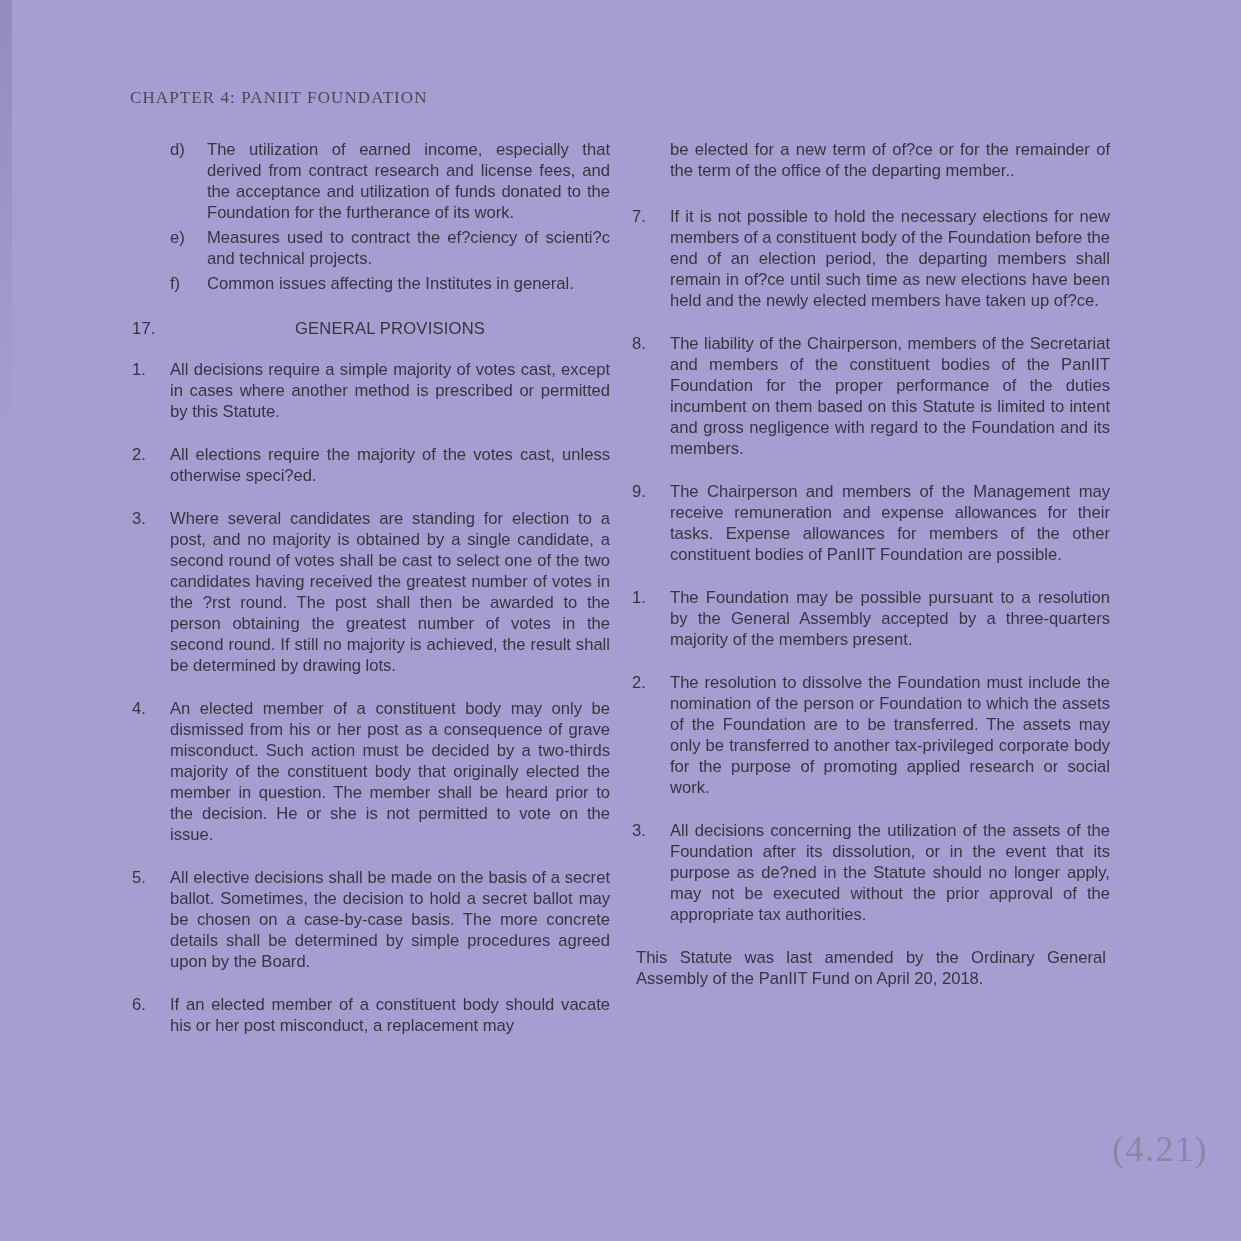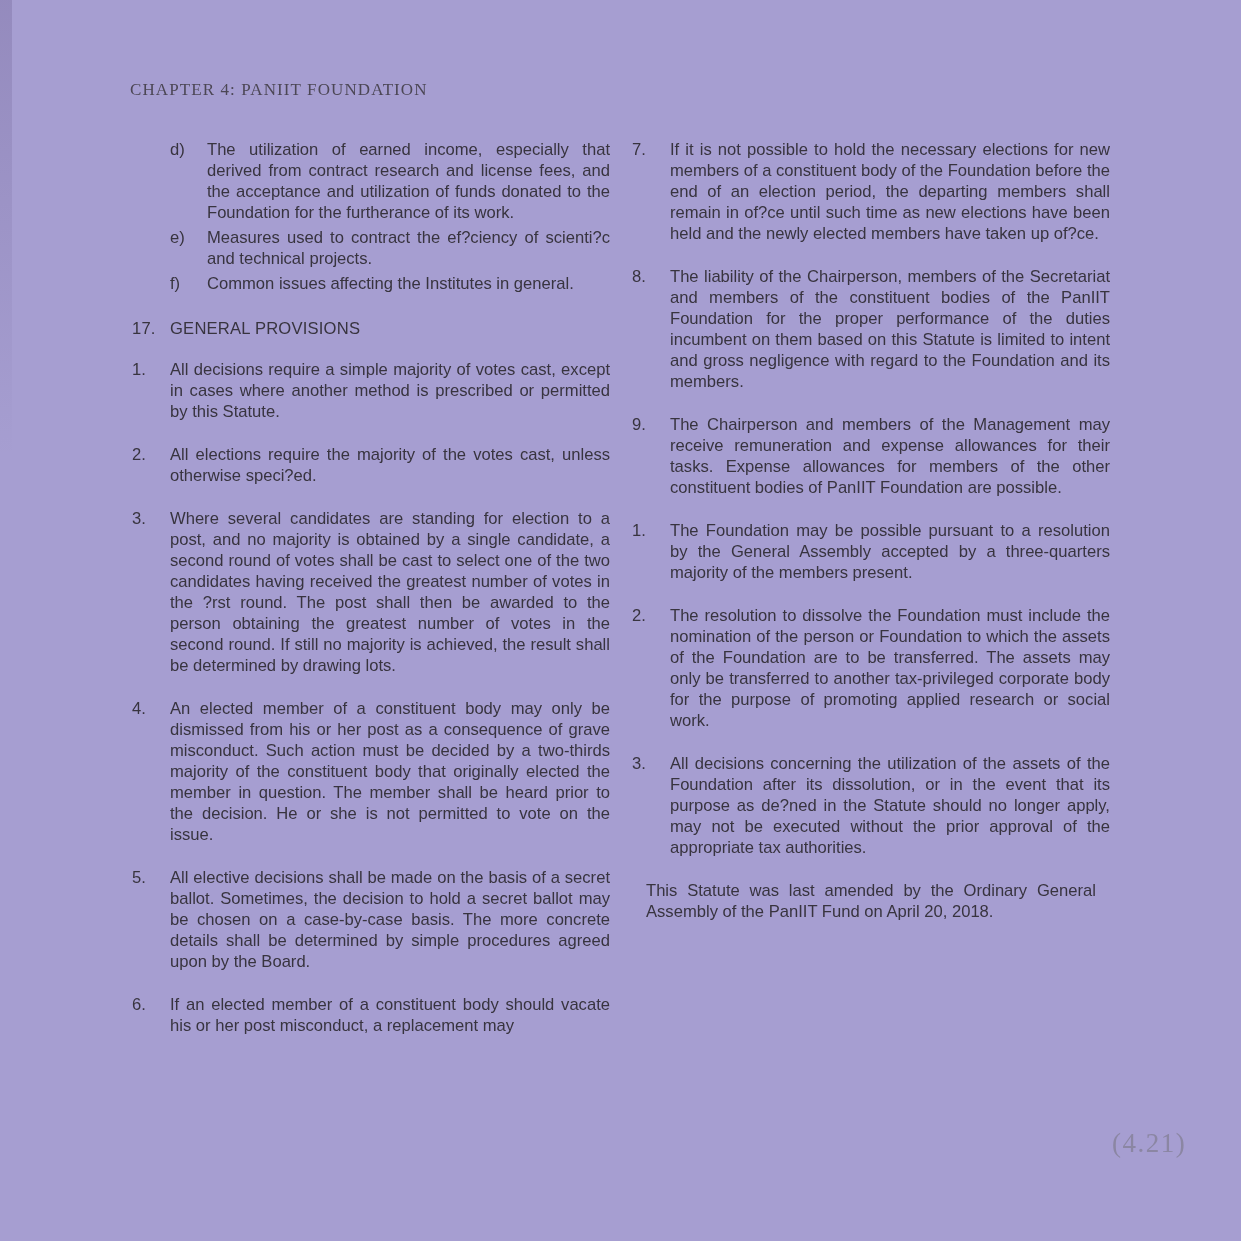--- a/index.html
+++ b/index.html
@@ -14,21 +14,21 @@
   }
   .edge-shade {
     position: absolute;
     left: 0; top: 0;
     width: 12px; height: 460px;
     background: linear-gradient(to bottom, rgba(40,20,70,0.14), rgba(40,20,70,0));
     pointer-events: none;
   }
   .header {
     position: absolute;
-    left: 130px; top: 80px;
+    left: 130px; top: 88px;
     font-family: "Liberation Serif", serif;
     font-size: 17px;
     letter-spacing: 1.1px;
     color: #4c4755;
   }
   .col {
     position: absolute;
     top: 139px;
     width: 478px;
     font-size: 16.6px;
@@ -36,28 +36,28 @@
   }
   .col-left  { left: 132px; }
   .col-right { left: 632px; }
   .li { display: flex; margin: 0 0 22px 0; }
   .marker { flex: none; width: 38px; }
   .txt { flex: 1; text-align: justify; margin: 0; }
   .lettered-group { margin-left: 38px; }
   .lettered-group .li { margin-bottom: 4px; }
   .lettered-group .marker { width: 37px; }
   .section-heading { font-weight: normal; letter-spacing: 0.2px; margin: 24px 0 20px 0; }
-  .section-heading .txt { text-align: left; }
+  .section-heading .txt { text-align: center; }
   .cont { margin: 0 0 0 38px; margin-bottom: 25px; text-align: justify; }
-  .closing { margin: 14px; text-align: justify; }
+  .closing { margin: 4px; text-align: justify; }
   .page-number {
     position: absolute;
     left: 1112px; top: 1128px;
     font-family: "Liberation Serif", serif;
-    font-size: 27px;
+    font-size: 36px;
     letter-spacing: 1.5px;
     color: #8b86a3;
   }
 </style>
 </head>
 <body>
 
 <div class="page">
   <div class="edge-shade"></div>
 
@@ -104,20 +104,21 @@
       <span class="marker">5.</span>
       <p class="txt">All elective decisions shall be made on the basis of a secret ballot. Sometimes, the decision to hold a secret ballot may be chosen on a case-by-case basis. The more concrete details shall be determined by simple procedures agreed upon by the Board.</p>
     </div>
     <div class="li">
       <span class="marker">6.</span>
       <p class="txt">If an elected member of a constituent body should vacate his or her post misconduct, a replacement may</p>
     </div>
   </div>
 
   <div class="col col-right">
+    <p class="cont">be elected for a new term of of?ce or for the remainder of the term of the office of the departing member..</p>
 
     <div class="li">
       <span class="marker">7.</span>
       <p class="txt">If it is not possible to hold the necessary elections for new members of a constituent body of the Foundation before the end of an election period, the departing members shall remain in of?ce until such time as new elections have been held and the newly elected members have taken up of?ce.</p>
     </div>
     <div class="li">
       <span class="marker">8.</span>
       <p class="txt">The liability of the Chairperson, members of the Secretariat and members of the constituent bodies of the PanIIT Foundation for the proper performance of the duties incumbent on them based on this Statute is limited to intent and gross negligence with regard to the Foundation and its members.</p>
     </div>
     <div class="li">

